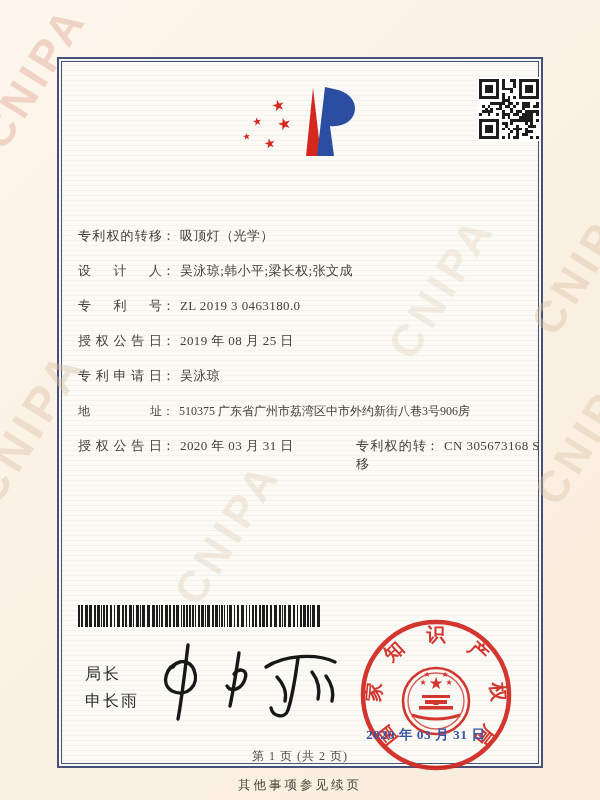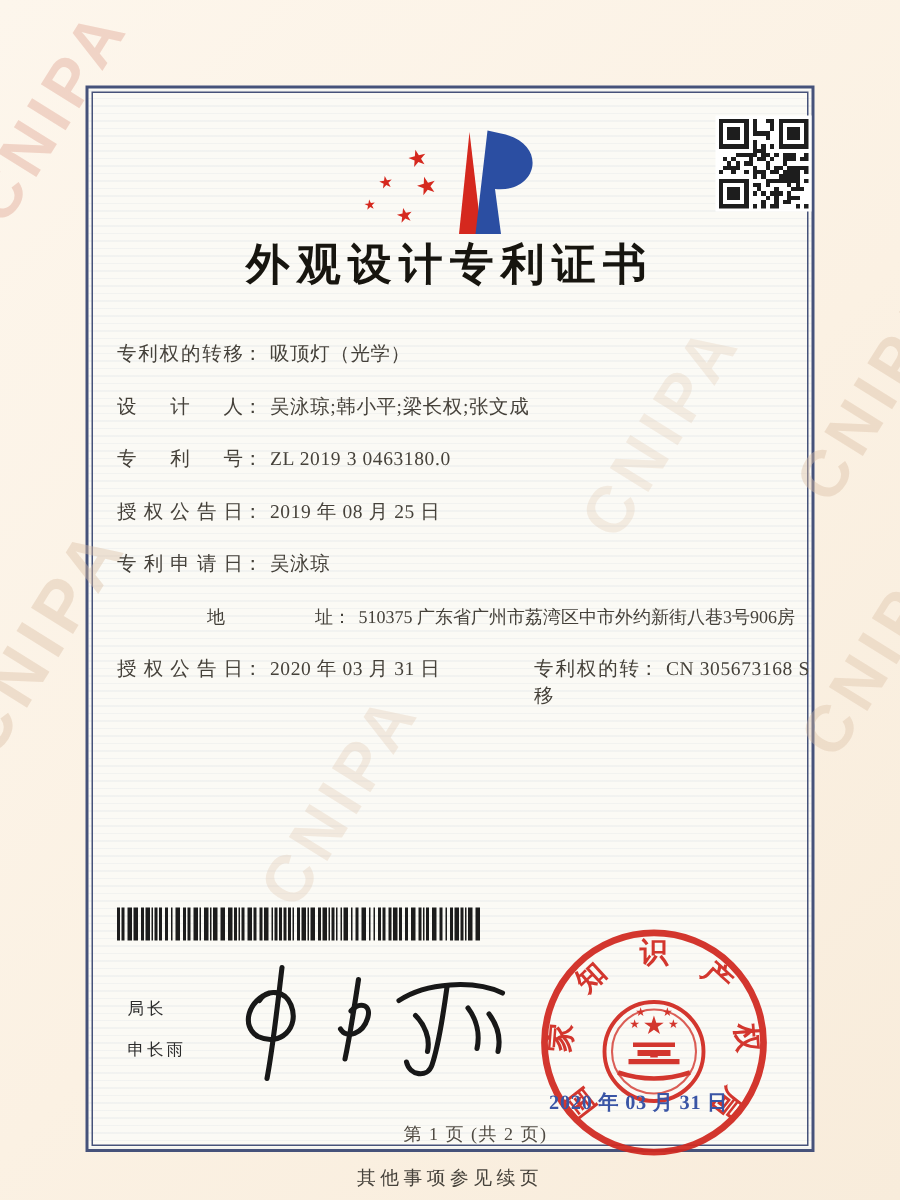--- a/index.html
+++ b/index.html
@@ -37,37 +37,37 @@
   .qr{position:absolute;left:477px;top:77px;width:60px;height:60px;z-index:3;background:#fff;padding:2px;}
   .title{
     position:absolute;left:57px;top:157px;width:486px;z-index:3;margin:0;
     text-align:center;font-size:29px;font-weight:bold;letter-spacing:5px;color:#17150f;
   }
   .fields{position:absolute;left:78px;top:227px;width:452px;z-index:3;font-size:13px;}
   .row{display:flex;line-height:18px;margin-bottom:17px;}
   .lbl{flex:0 0 84px;text-align:justify;text-align-last:justify;}
   .colon{margin-right:5px;}
   .val{letter-spacing:.4px;white-space:nowrap;}
-  .row-addr{font-size:12px;justify-content:flex-end;}
+  .row-addr{font-size:12px;}
   .row-addr .val{letter-spacing:0;}
   .row-grant .val1{flex:0 0 152px;}
   .grp2{display:flex;margin-left:24px;}
   .grp2 .lbl{flex:0 0 70px;}
   .paras{position:absolute;left:78px;top:470px;width:450px;z-index:3;font-size:12.5px;line-height:1.82;text-align:justify;}
   .paras p{margin:0;text-indent:2em;}
   .barcode{position:absolute;left:78px;top:605px;width:248px;height:22px;z-index:3;display:flex;align-items:stretch;}
   .barcode div{background:#1c1c1c;}
-  .signer{position:absolute;left:85px;top:660px;z-index:4;font-size:11px;line-height:27px;letter-spacing:2px;color:#2b2b2b;}
+  .signer{position:absolute;left:85px;top:660px;z-index:4;font-size:16px;line-height:27px;letter-spacing:2px;color:#2b2b2b;}
   .signature{position:absolute;left:142px;top:640px;z-index:4;}
   .seal{position:absolute;left:356px;top:615px;width:160px;height:160px;z-index:5;opacity:.93;}
   .seal-date{
     position:absolute;left:366px;top:726px;width:150px;z-index:6;
     font-size:13.5px;font-weight:bold;color:var(--date-blue);letter-spacing:.5px;white-space:nowrap;
   }
-  .footer-page{position:absolute;left:57px;top:748px;width:486px;z-index:3;text-align:center;font-size:12px;color:#4f4a42;letter-spacing:1px;padding-left:17px;}
+  .footer-page{position:absolute;left:57px;top:748px;width:486px;z-index:3;text-align:center;font-size:12px;color:#4f4a42;letter-spacing:1px;}
   .continuation{position:absolute;left:0;top:777px;width:600px;z-index:3;text-align:center;font-size:12.5px;letter-spacing:3px;color:#45413a;}
 </style>
 </head>
 <body>
 
 <div class="page">
 
   <span class="wm wm1">CNIPA</span>
   <span class="wm wm2">CNIPA</span>
   <span class="wm wm3">CNIPA</span>
@@ -308,21 +308,20 @@
       <rect x="15" y="19" width="1" height="1" fill="#1d1d1d"></rect>
       <rect x="16" y="19" width="1" height="1" fill="#1d1d1d"></rect>
       <rect x="8" y="20" width="1" height="1" fill="#1d1d1d"></rect>
       <rect x="10" y="20" width="1" height="1" fill="#1d1d1d"></rect>
       <rect x="12" y="20" width="1" height="1" fill="#1d1d1d"></rect>
       <rect x="13" y="20" width="1" height="1" fill="#1d1d1d"></rect>
       <rect x="18" y="20" width="1" height="1" fill="#1d1d1d"></rect>
       <rect x="20" y="20" width="1" height="1" fill="#1d1d1d"></rect>
     </svg>
 
-  <h1 class="title">外观设计专利证书</h1>
 
   <div class="fields">
     <div class="row">
       <span class="lbl">专利权的转移</span>
         <span class="colon">：</span>
       <span class="val">吸顶灯（光学）</span>
     </div>
     <div class="row">
       <span class="lbl">设计人</span>
         <span class="colon">：</span>

